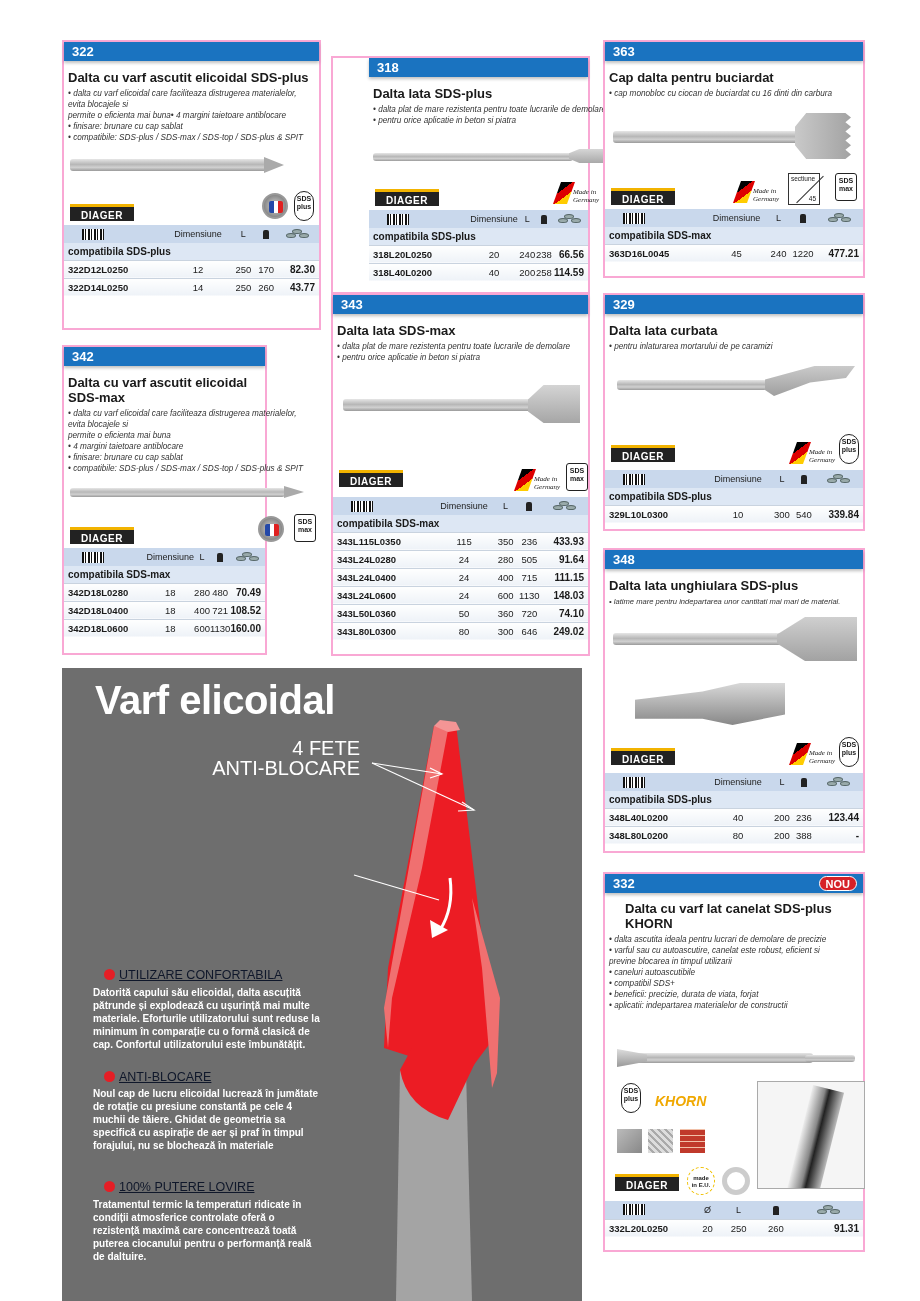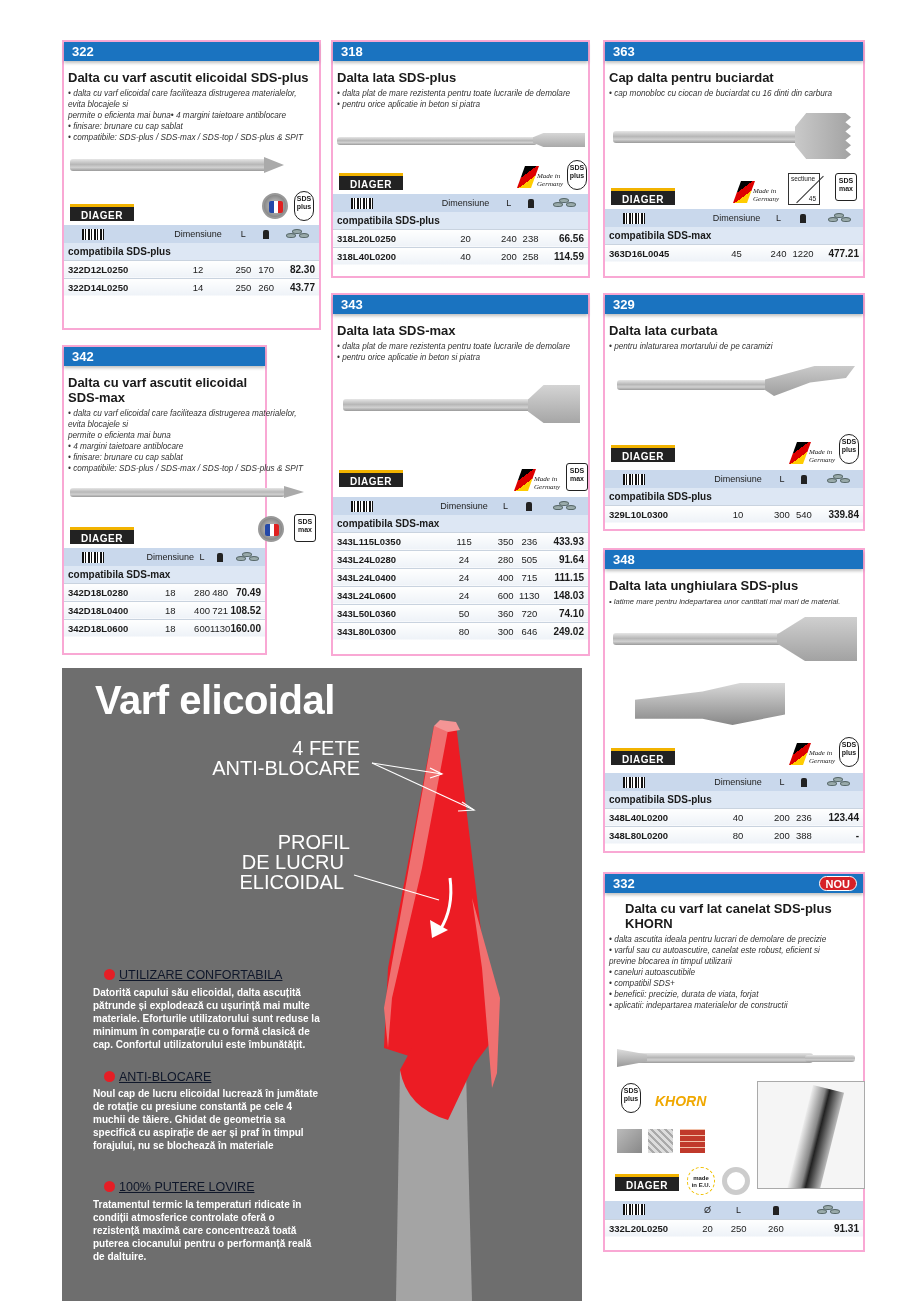--- a/index.html
+++ b/index.html
@@ -151,21 +151,21 @@
           <td class="code">342D18L0600</td>
           <td class="num">18</td>
           <td class="num">600</td>
           <td class="num">1130</td>
           <td class="price">160.00</td>
         </tr>
   </tbody>
     </table>
 </div>
 
-<div class="card" style="left:331px;top:40px;width:259px;height:238px;">
+<div class="card" style="left:331px;top:56px;width:259px;height:238px;padding-left:36px;">
   <div class="card-head">318</div>
   <div class="card-title">Dalta lata SDS-plus</div>
   <div class="desc">
     <div>• dalta plat de mare rezistenta pentru toate lucrarile de demolare</div>
     <div>• pentru orice aplicatie in beton si piatra</div>
   </div>
   <div class="img-area" style="height:50px;">
     <div class="tool" style="left:4px;top:27px;width:200px;height:8px;"></div>
     <div style="position:absolute;left:200px;top:23px;width:52px;height:14px;background:linear-gradient(#d6d6d6,#a9a9a9);clip-path:polygon(0 30%,20% 0,100% 0,100% 100%,20% 100%,0 70%);"></div>
   </div>
@@ -526,25 +526,20 @@
     <polyline points="400,134 412,142 396,143" fill="none" stroke="#fff" stroke-width="1.2"></polyline>
     <line x1="292" y1="207" x2="377" y2="232" stroke="#fff" stroke-width="1.2"></line>
     <path d="M388 210 Q392 240 378 262" fill="none" stroke="#fff" stroke-width="3"></path>
     <path d="M368 252 L386 262 L370 270 Z" fill="#fff"></path>
   </svg>
 
   <div class="callout" style="right:222px;top:70px;">
     <div>4 FETE</div>
     <div>ANTI-BLOCARE</div>
   </div>
-  <div class="callout" style="right:238px;top:164px;">
-    <div style="margin-right:-6px;">PROFIL</div>
-    <div>DE LUCRU</div>
-    <div>ELICOIDAL</div>
-  </div>
 
   <div class="feature-h" style="top:300px;"><span class="dot"></span><span>UTILIZARE CONFORTABILA</span></div>
   <div class="feature-p" style="top:318px;">Datorită capului său elicoidal, dalta ascuțită pătrunde și explodează cu ușurință mai multe materiale. Eforturile utilizatorului sunt reduse la minimum în comparație cu o formă clasică de cap. Confortul utilizatorului este îmbunătățit.</div>
 
   <div class="feature-h" style="top:402px;"><span class="dot"></span><span>ANTI-BLOCARE</span></div>
   <div class="feature-p" style="top:419px;">Noul cap de lucru elicoidal lucrează în jumătate de rotație cu presiune constantă pe cele 4 muchii de tăiere. Ghidat de geometria sa specifică cu aspirație de aer și praf în timpul forajului, nu se blochează în materiale</div>
 
   <div class="feature-h" style="top:512px;"><span class="dot"></span><span>100%  PUTERE LOVIRE</span></div>
   <div class="feature-p" style="top:530px;">Tratamentul termic la temperaturi ridicate în condiții atmosferice controlate oferă o rezistență maximă care concentrează toată puterea ciocanului pentru o performanță reală de daltuire.</div>
 </div>

